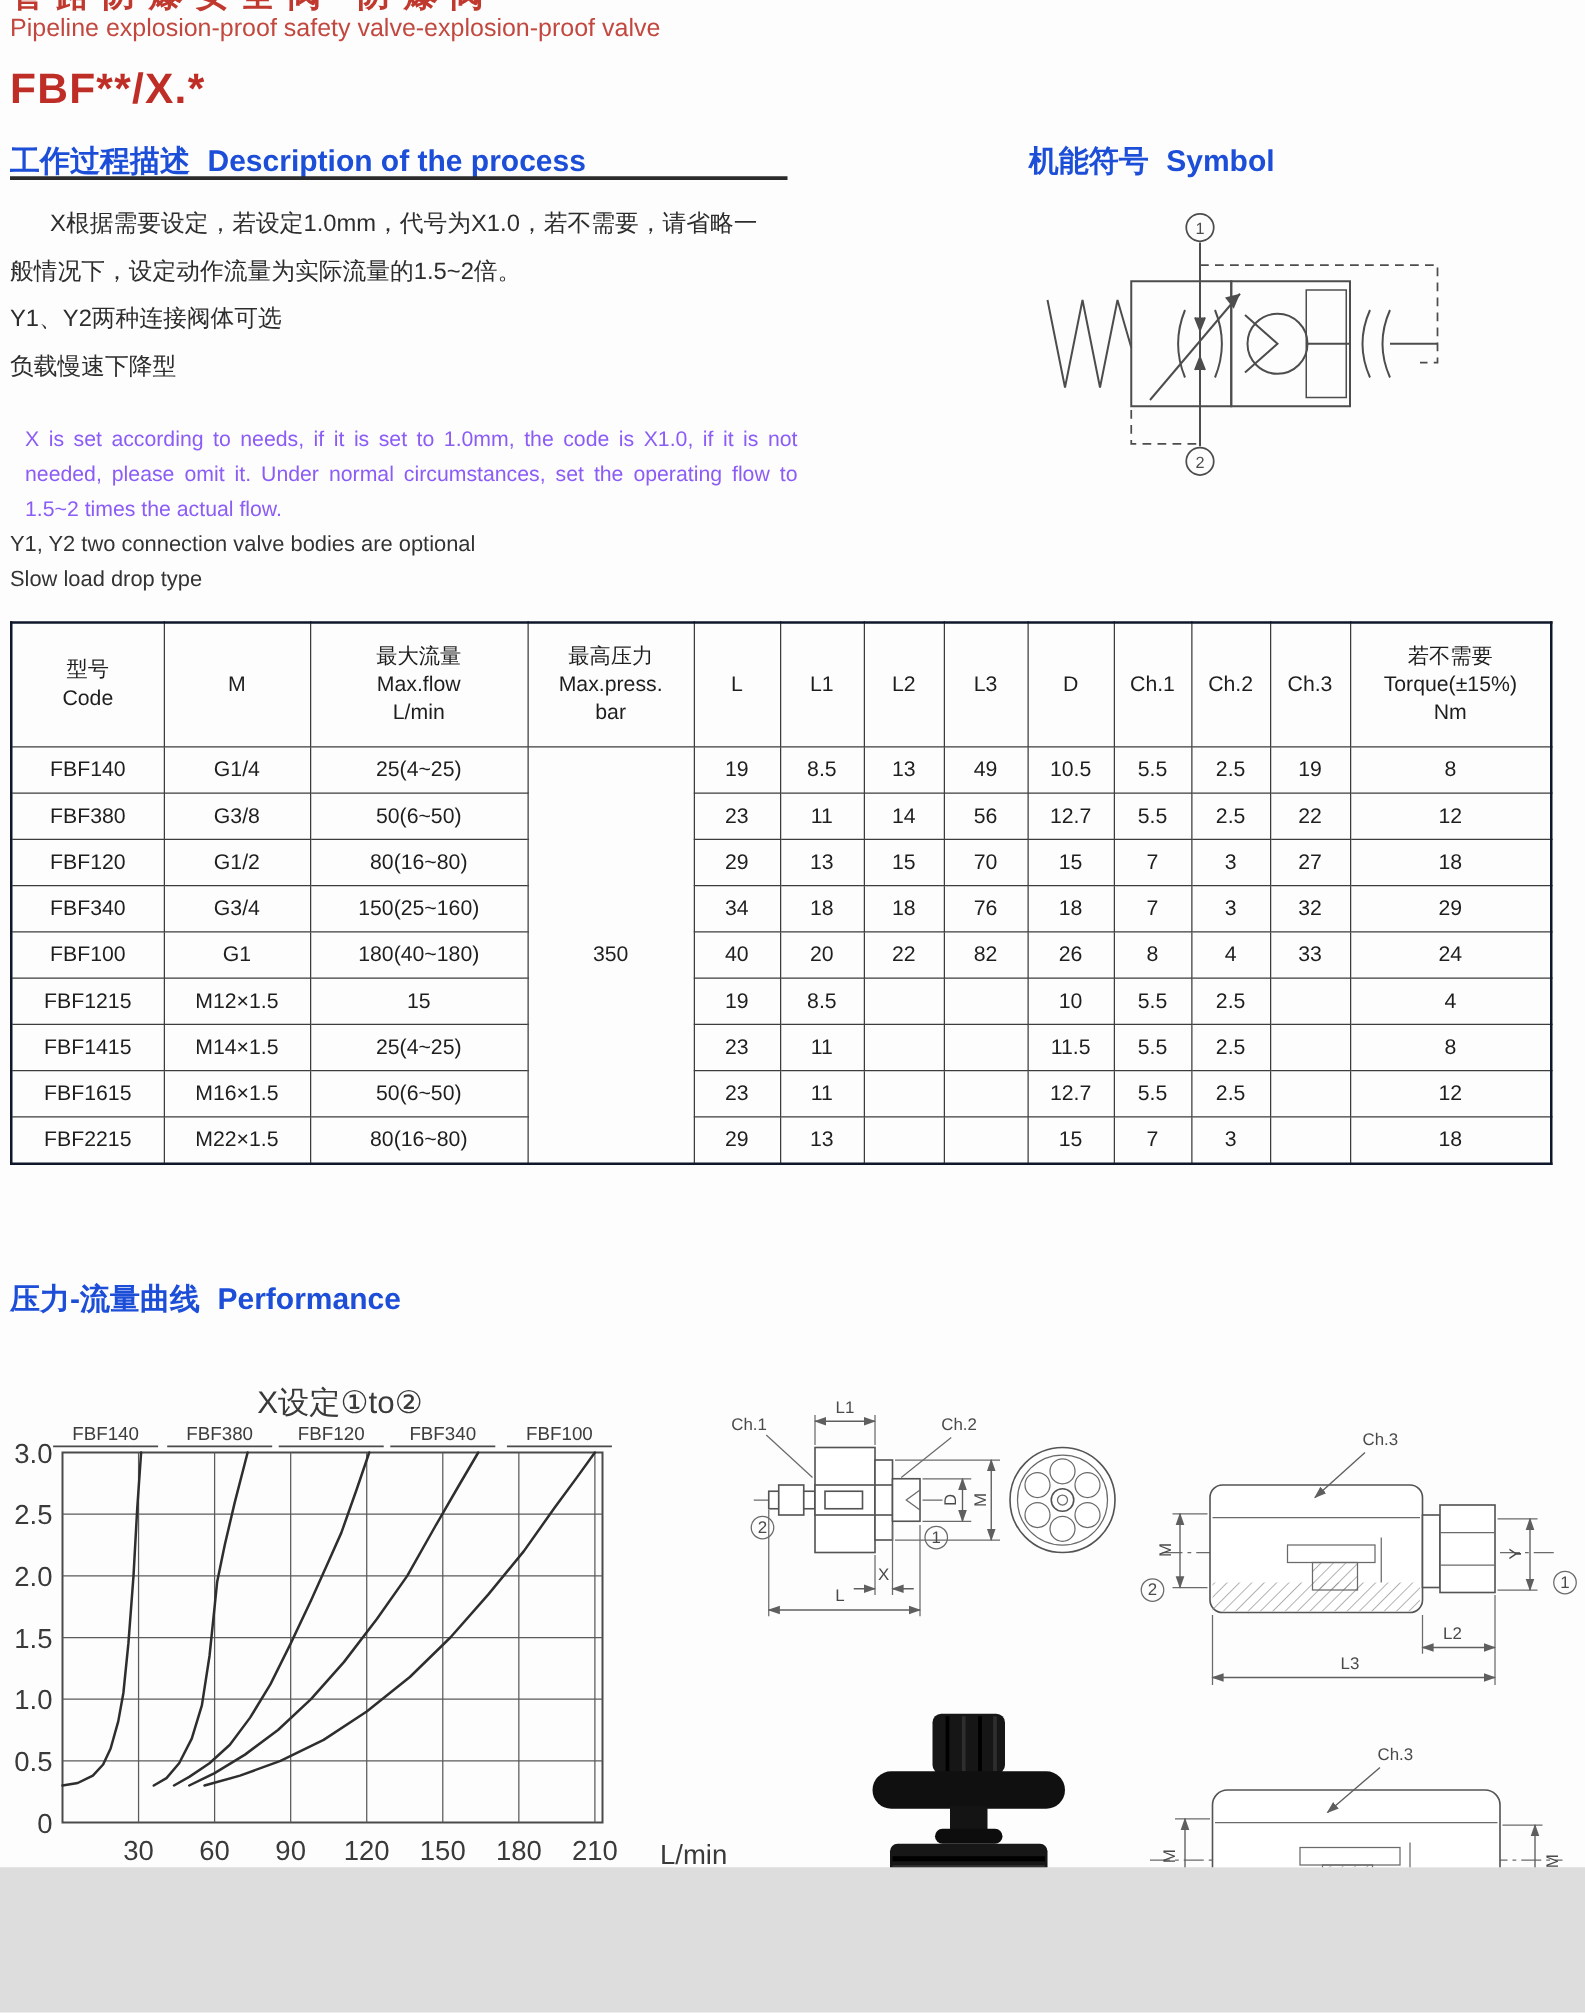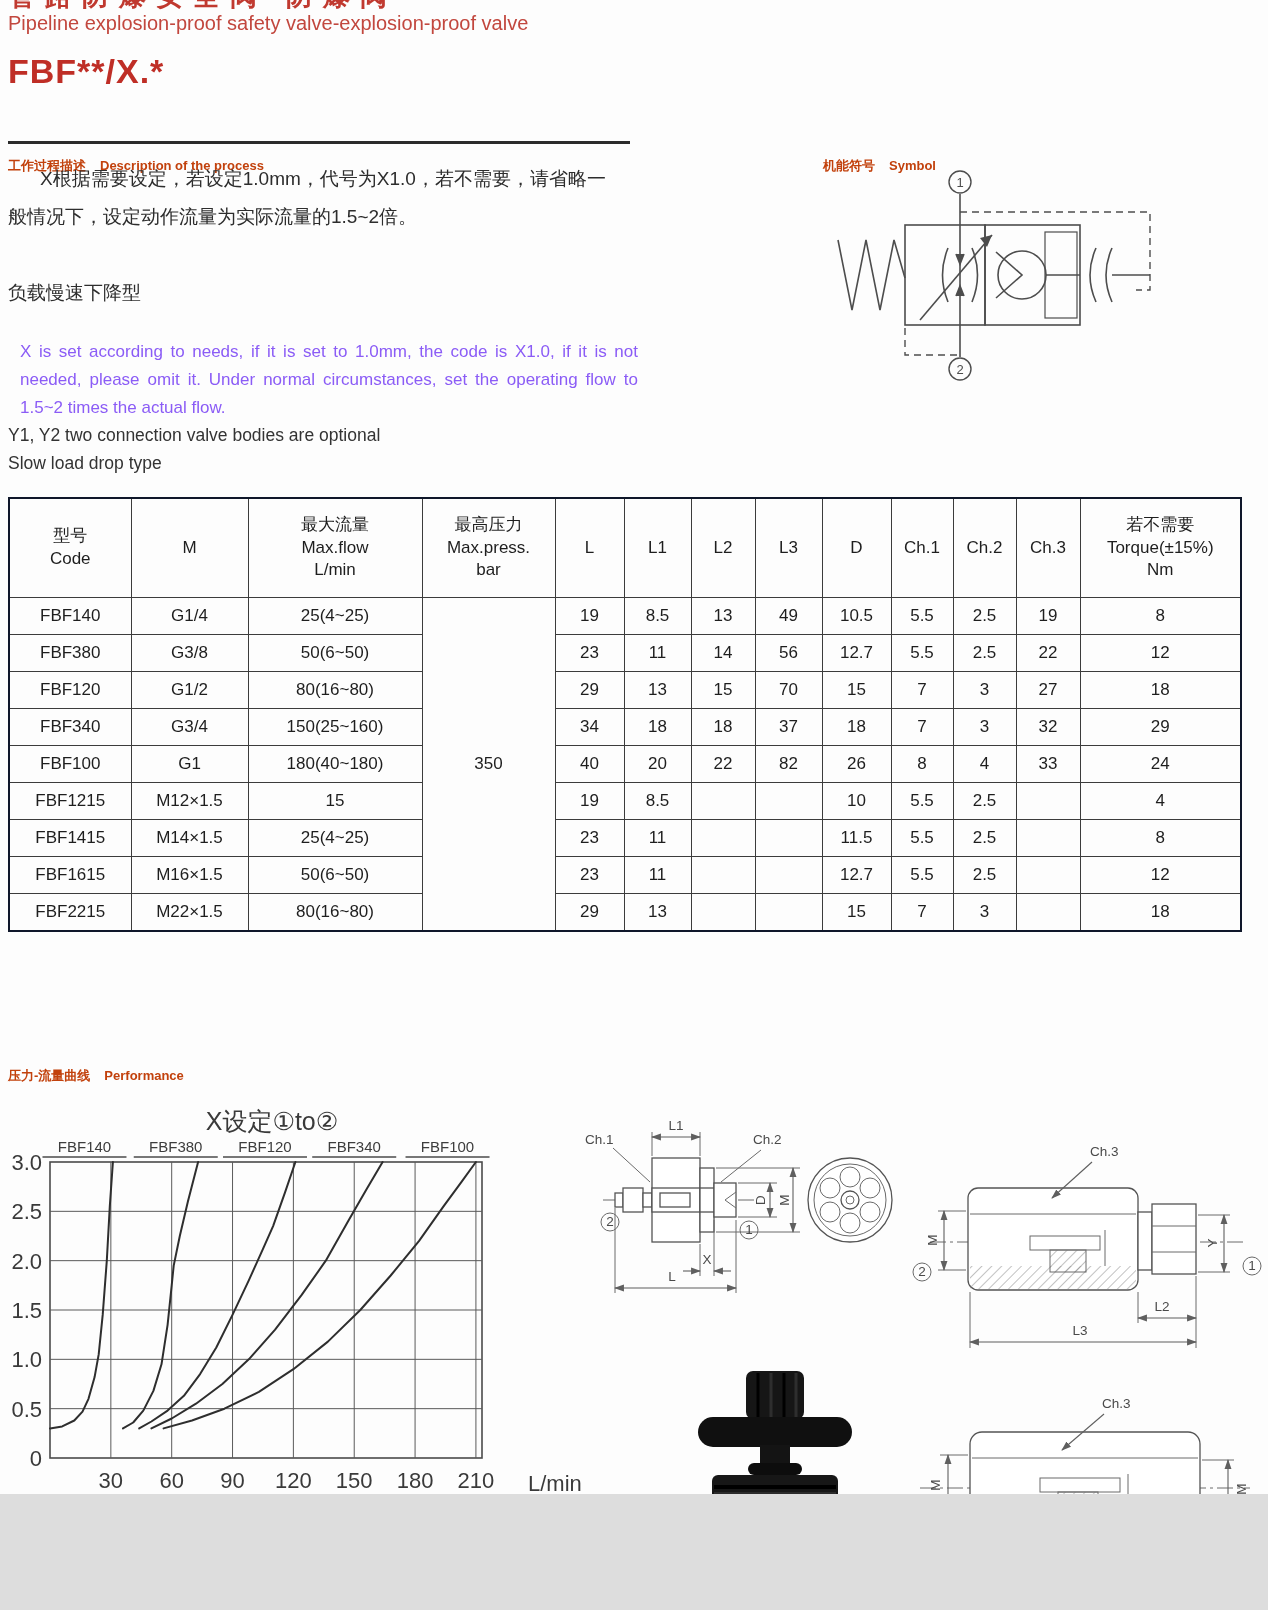--- a/index.html
+++ b/index.html
@@ -4,21 +4,21 @@
 <style>
   html,body{margin:0;padding:0;background:#ddd;}
   .page{position:relative;width:1268px;height:1494px;margin:0 auto;background:#fdfdfd;
         font-family:"Liberation Sans","DejaVu Sans",sans-serif;color:#2a2a2a;overflow:hidden;}
   .abs{position:absolute;}
   
   .clip-title{left:8px;top:0;width:900px;height:11px;overflow:hidden;}
   .clip-title span{display:block;margin-top:-22px;font-size:27px;font-weight:bold;color:#c0392f;letter-spacing:10px;}
   .subtitle{left:8px;top:12px;font-size:20px;color:#c2473e;}
   .model{left:8px;top:52px;font-size:34px;font-weight:bold;color:#bf2e26;letter-spacing:1px;margin:0;}
-  .sec-head{font-size:13px;font-weight:bold;color:#c2410c;margin-top:44px;}
+  .sec-head{font-size:24px;font-weight:bold;color:#1d4ed8;}
   .sec-head .cn{margin-right:14px;}
   .rule{left:8px;top:141px;width:622px;height:3px;background:#2b2b2b;}
   
   .cn-line{left:8px;width:630px;font-size:19px;color:#2d2d2d;}
   .en-para{left:20px;top:338px;width:618px;font-size:17px;line-height:28px;color:#8b5cf6;text-align:justify;}
   .en-line{left:8px;font-size:17.5px;color:#333;}
   
   table.spec{position:absolute;left:8px;top:497px;width:1232px;border-collapse:collapse;table-layout:fixed;
              font-size:17px;color:#1e1e1e;border:2px solid #0f172a;}
   table.spec th,table.spec td{border:1px solid #3c3c3c;text-align:center;font-weight:normal;padding:0;height:36px;overflow:hidden;white-space:nowrap;}
@@ -50,20 +50,21 @@
   <div class="abs sec-head" style="left:8px;top:113px;">
     <span class="cn">工作过程描述</span><span>Description of the process</span>
   </div>
   <div class="abs rule"></div>
   <div class="abs sec-head" style="left:823px;top:113px;">
     <span class="cn">机能符号</span><span>Symbol</span>
   </div>
 
   <div class="abs cn-line" style="top:166px;text-align:center;">X根据需要设定，若设定1.0mm，代号为X1.0，若不需要，请省略一</div>
   <div class="abs cn-line" style="top:204px;">般情况下，设定动作流量为实际流量的1.5~2倍。</div>
+  <div class="abs cn-line" style="top:242px;">Y1、Y2两种连接阀体可选</div>
   <div class="abs cn-line" style="top:280px;">负载慢速下降型</div>
 
   <div class="abs en-para">X is set according to needs, if it is set to 1.0mm, the code is X1.0, if it is not needed, please omit it. Under normal circumstances, set the operating flow to 1.5~2 times the actual flow.</div>
   <div class="abs en-line" style="top:425px;">Y1, Y2 two connection valve bodies are optional</div>
   <div class="abs en-line" style="top:453px;">Slow load drop type</div>
 
   <svg class="abs" style="left:810px;top:150px;" width="410" height="240" viewBox="0 0 410 240">
     <g stroke="#4d4d4d" stroke-width="1.6" fill="none">
 
       <polyline points="28,90 42,160 56,90 70,160 84,90 95,128"></polyline>
@@ -181,21 +182,21 @@
           <td>27</td>
           <td class="c-torque">18</td>
         </tr>
         <tr>
           <td class="c-code">FBF340</td>
           <td class="c-m">G3/4</td>
           <td class="c-flow">150(25~160)</td>
           <td>34</td>
           <td>18</td>
           <td>18</td>
-          <td>37</td>
+          <td>76</td>
           <td>18</td>
           <td>7</td>
           <td>3</td>
           <td>32</td>
           <td class="c-torque">29</td>
         </tr>
         <tr>
           <td class="c-code">FBF100</td>
           <td class="c-m">G1</td>
           <td class="c-flow">180(40~180)</td>

